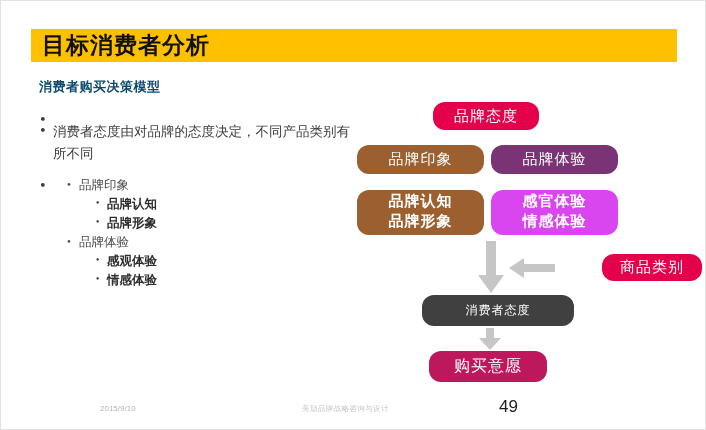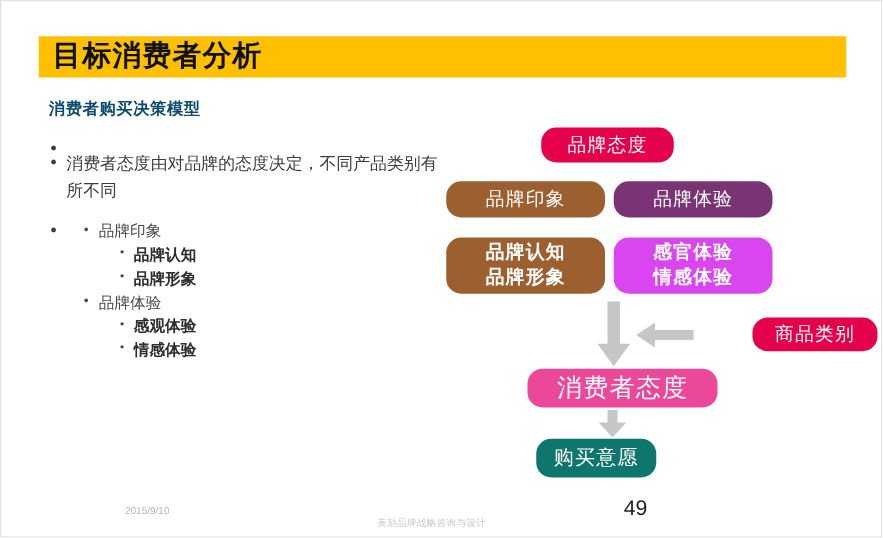--- a/index.html
+++ b/index.html
@@ -156,26 +156,26 @@
     line-height: 20px;
   }
   #box-category {
     left: 557px; top: 253px; width: 100px; height: 27px;
     background: #e4004b;
     font-size: 15px;
     margin-left: 44px;
   }
   #box-consumer-attitude {
     left: 421px; top: 294px; width: 152px; height: 31px;
-    background: #ec4899;
-    font-size: 20px;
+    background: #404040;
+    font-size: 12px;
   }
   #box-purchase-intent {
-    left: 428px; top: 350px; width: 96px; height: 31px;
-    background: #0f766e;
+    left: 428px; top: 350px; width: 118px; height: 31px;
+    background: #be185d;
     font-size: 16px;
   }
 
   
   .arrow {
     position: absolute;
   }
   #arrow-down-main {
     left: 477px; top: 240px; width: 26px; height: 52px;
   }
@@ -197,21 +197,20 @@
     margin-left: 43px;
   }
   #footer-center {
     position: absolute;
     left: 301px;
     top: 403px;
     font-size: 7.5px;
     color: #c6c6c6;
     letter-spacing: 0.4px;
     font-family: "DejaVu Sans", sans-serif;
-    margin-top: 10px;
   }
   #footer-page {
     position: absolute;
     left: 498px;
     top: 396px;
     font-size: 17px;
     color: #1d1d1d;
     font-family: "Liberation Sans", sans-serif;
   }
 </style>

